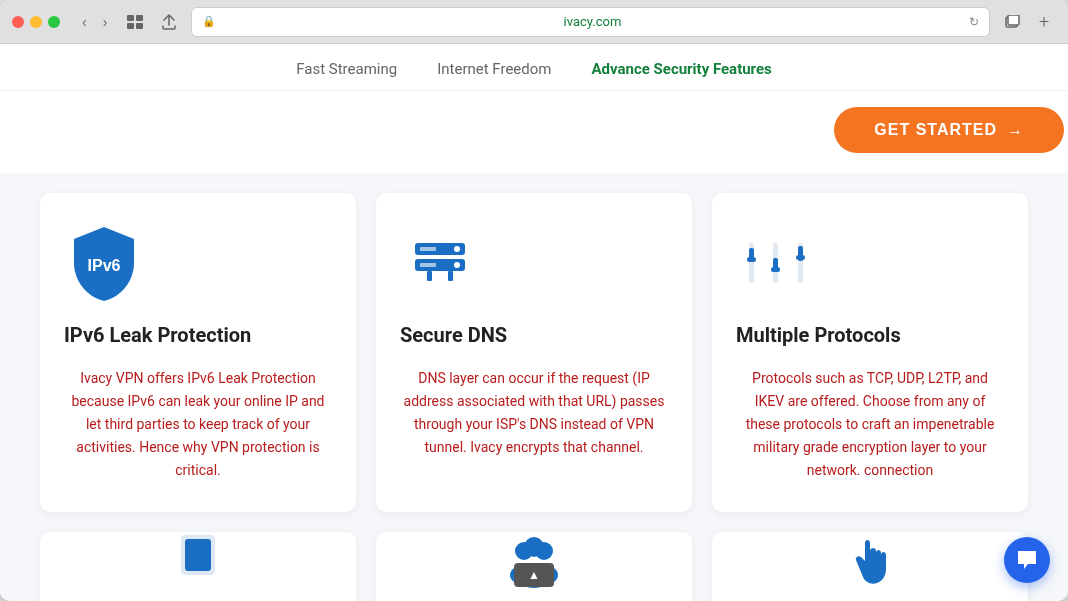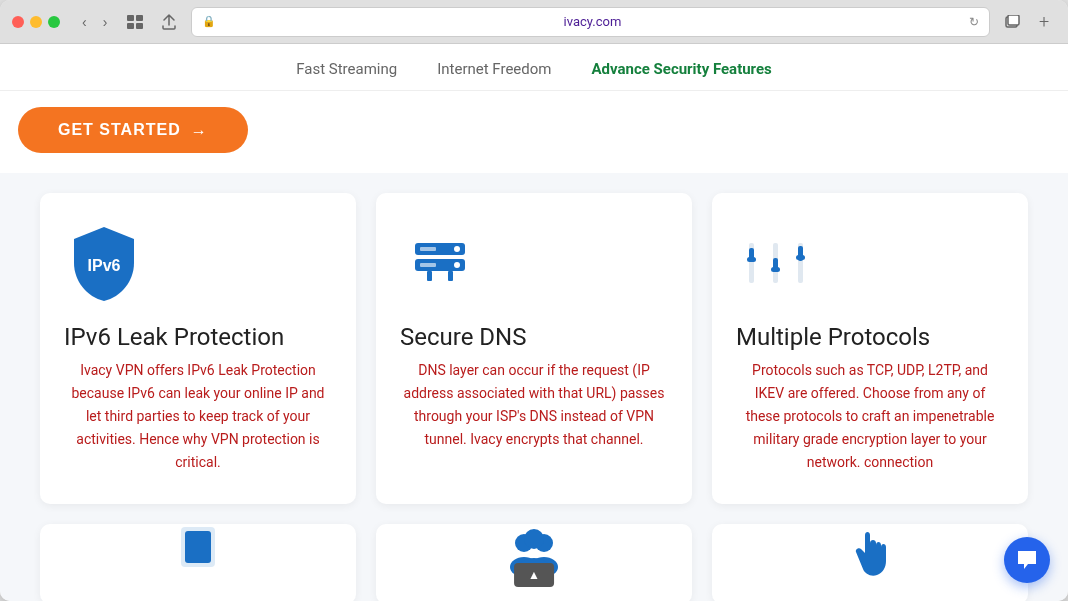--- a/index.html
+++ b/index.html
@@ -93,21 +93,21 @@
       border: 1px solid #ccc;
     }
 
     .address-bar-icon {
       color: #888;
       font-size: 11px;
     }
 
     .address-text {
       font-size: 13px;
-      color: #4c1d95;
+      color: #15803d;
       flex: 1;
       text-align: center;
     }
 
     .address-reload {
       color: #888;
       font-size: 12px;
     }
 
     .toolbar-right {
@@ -156,22 +156,22 @@
     }
 
     .nav-tab.active {
       color: #15803d;
       font-weight: 700;
     }
 
     
     .cta-container {
       display: flex;
-      justify-content: flex-start;
-      padding: 16px 18px 20px;
+      justify-content: flex-end;
+      padding: 16px 4px 20px;
       background: white;
     }
 
     .cta-button {
       background: #f47421;
       color: white;
       border: none;
       border-radius: 30px;
       padding: 14px 40px;
       font-size: 16px;
@@ -211,24 +211,24 @@
     .card-icon {
       width: 80px;
       height: 80px;
       display: flex;
       align-items: center;
       justify-content: center;
       margin-bottom: 20px;
     }
 
     .card-title {
-      font-size: 24px;
-      font-weight: 400;
+      font-size: 20px;
+      font-weight: 700;
       color: #222;
-      margin-bottom: 8px;
+      margin-bottom: 20px;
     }
 
     .card-desc {
       font-size: 14px;
       color: #b91c1c;
       line-height: 1.65;
     }
 
     .card-partial {
       background: white;

